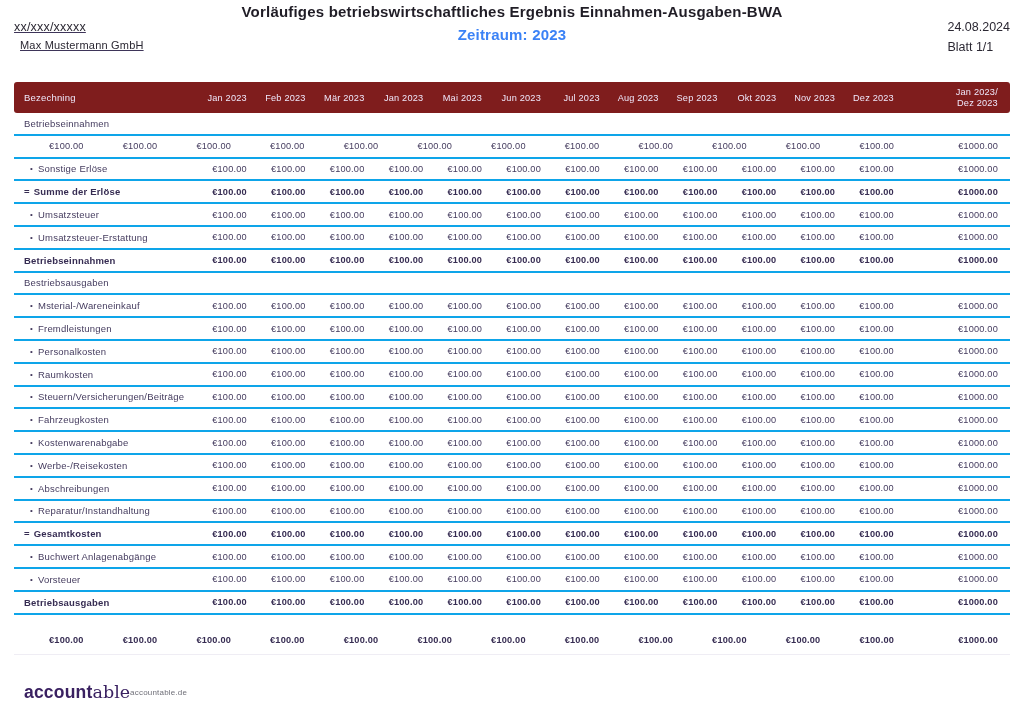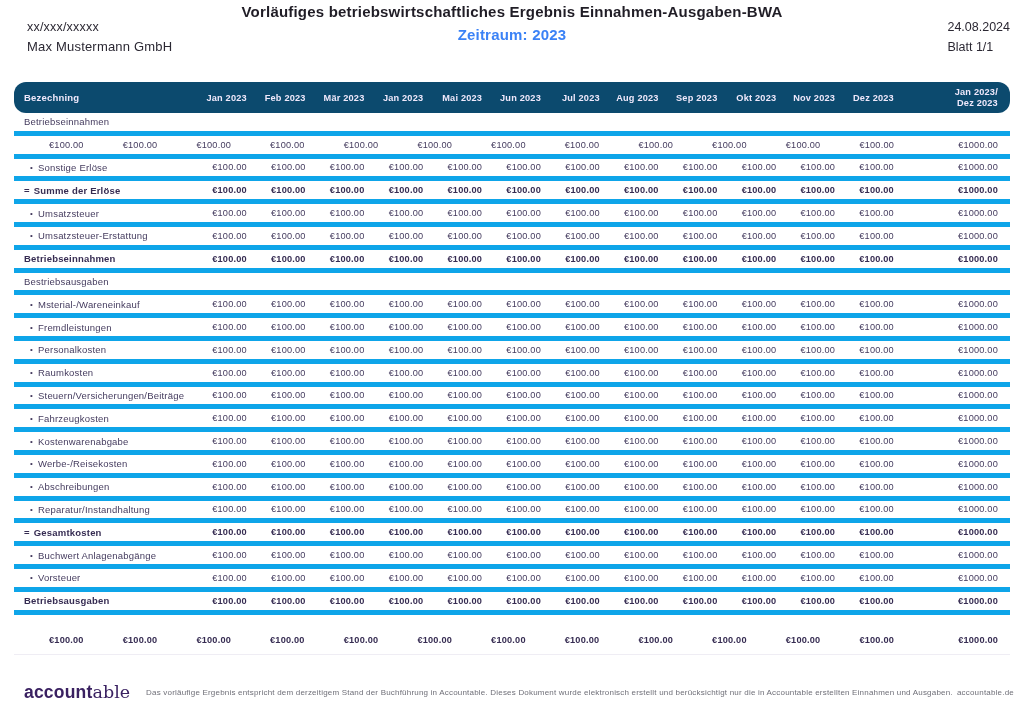--- a/index.html
+++ b/index.html
@@ -8,69 +8,69 @@
     width:1024px; height:724px;
     background:#ffffff;
     font-family:"Liberation Sans", sans-serif;
     color:#3e3559;
     position:relative;
     overflow:hidden;
   }
 
   
   .doc-header { position:relative; padding:20px 14px 0 14px; height:62px; }
-  .head-left { position:absolute; left:27px; top:20px; }
+  .head-left { position:absolute; left:14px; top:20px;text-decoration:underline; }
   .head-left .line1 { font-size:12.5px; color:#2b2833; letter-spacing:.2px; }
-  .head-left .line2 { font-size:13px; color:#2b2833; margin-top:5px; letter-spacing:.2px; }
+  .head-left .line2 { font-size:11px; color:#2b2833; margin-top:5px; letter-spacing:.2px;margin-left:6px; }
   .head-center { position:absolute; left:50%; top:3px; transform:translateX(-50%); text-align:center; width:700px; }
   .head-center .title { font-size:15px; font-weight:700; color:#201d26; letter-spacing:.2px; }
   .head-center .subtitle { font-size:15px; font-weight:700; color:#3b82f6; margin-top:6px; letter-spacing:.2px; }
   .head-right { position:absolute; right:14px; top:20px; text-align:left; }
   .head-right .date { font-size:12.5px; color:#2b2833; }
   .head-right .sheet { font-size:12.5px; color:#2b2833; margin-top:6px; }
 
   
   .table { margin:20px 14px 0 14px; }
   .trow { display:flex; align-items:center; }
 
   .thead {
-    background:#0c4a6e;
-    border-radius:12px;
+    background:#7f1d1d;
+    border-radius:3px;
     height:31px;
     color:#efe8fb;
-    font-weight:700;
+    font-weight:400;
   }
   .thead .cell { font-size:8.6px; letter-spacing:.3px; }
   .thead .tot { display:flex; flex-direction:column; justify-content:center; line-height:11px; }
 
   .cell.lbl { width:178px; padding-left:10px; flex:0 0 178px; font-size:9.5px; letter-spacing:.2px; }
   .cell.m   { flex:1 1 0; text-align:right; padding-right:4px; font-size:9.2px; letter-spacing:.2px; }
   .cell.tot { flex:0 0 112px; text-align:right; padding-right:12px; font-size:9.2px; letter-spacing:.2px; }
   .cell.spacer { flex:1 1 0; }
 
   .tbody .trow {
     min-height:22.8px;
-    border-bottom:5px solid #0ea5e9;
+    border-bottom:2px solid #0ea5e9;
     color:#443b5e;
   }
   .tbody .trow.section { color:#443b5e; }
   .tbody .trow.sum .cell,
   .tbody .trow.total .cell,
   .tbody .trow.result .cell { font-weight:700; color:#362c52; }
 
   .bullet { display:inline-block; margin-left:6px; margin-right:5px; font-size:8px; vertical-align:1px; }
   .eq { display:inline-block; margin-right:4px; }
 
   .trow.result { height:40px; align-items:flex-end; border-bottom:1px solid #efedf4; }
   .trow.result .cell.lbl { padding-bottom:5px; line-height:16px; }
   .trow.result .cell.m, .trow.result .cell.tot { padding-bottom:9px; }
 
   
   .doc-footer {
-    position:absolute; left:14px; right:10px; top:682px;
+    position:absolute; left:14px; right:16px; top:682px;
     display:flex; align-items:center;
   }
   .logo { padding-left:10px; white-space:nowrap; color:#3a2161; }
   .logo .lb { font-weight:700; font-size:17.5px; letter-spacing:.2px; font-family:"Liberation Sans", sans-serif; }
   .logo .ls { font-weight:400; font-size:17.5px; font-family:"DejaVu Serif", serif; }
   .disclaimer { flex:1 1 auto; margin-left:16px; font-size:8px; color:#6f6f78; letter-spacing:.2px; }
   .site { flex:0 0 auto; font-size:8px; color:#6f6f78; letter-spacing:.2px; }
 </style>
 </head>
 <body>
@@ -452,15 +452,14 @@
         <div class="cell m">€100.00</div>
         <div class="cell m">€100.00</div>
         <div class="cell m">€100.00</div>
         <div class="cell tot">€1000.00</div>
       </div>
     </div>
 </div>
 
 <div class="doc-footer">
   <div class="logo"><span class="lb">account</span><span class="ls">able</span></div>
-  <div class="disclaimer">Das vorläufige Ergebnis entspricht dem derzeitigem Stand der Buchführung in Accountable. Dieses Dokument wurde elektronisch erstellt und berücksichtigt nur die in Accountable erstellten Einnahmen und Ausgaben.</div>
   <div class="site">accountable.de</div>
 </div>
 
 </body></html>

